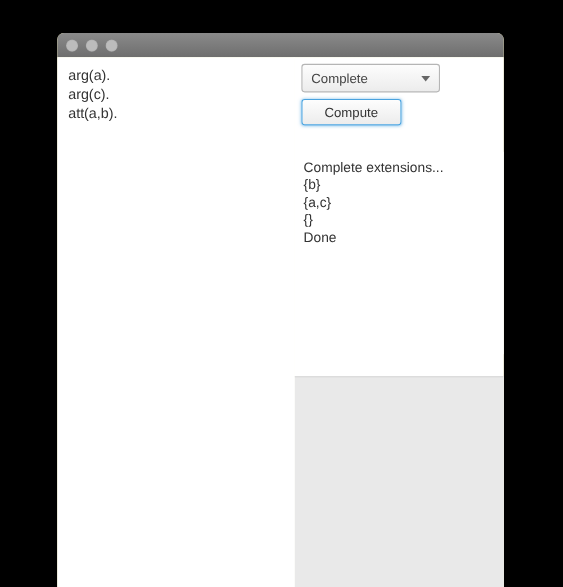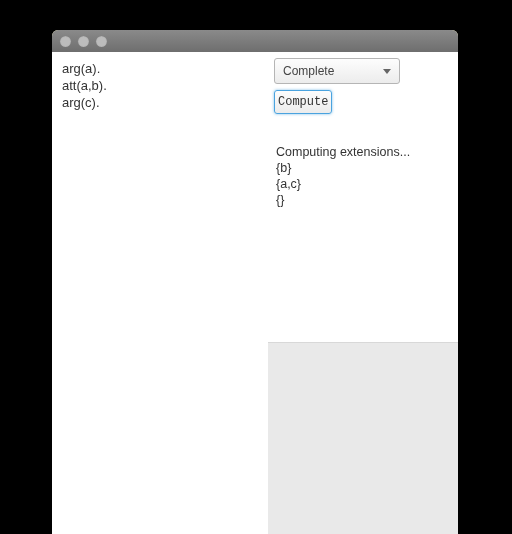--- a/index.html
+++ b/index.html
@@ -88,31 +88,30 @@
   }
   .chevron {
     width: 0;
     height: 0;
     border-left: 4px solid transparent;
     border-right: 4px solid transparent;
     border-top: 5px solid #666;
   }
   .compute-btn {
     height: 22px;
-    padding: 0 3px;
+    padding: 0 20px;
     border: 1px solid #4aa3df;
     border-radius: 3px;
     background: linear-gradient(#fdfdfd, #ececec);
     font-size: 12px;
     color: #333;
     box-shadow: 0 0 3px rgba(74,163,223,0.7);
     display: flex;
     align-items: center;
     cursor: default;
-    font-family: Liberation Mono, monospace;
   }
   .output {
     background: #fff;
     padding: 6px 8px 8px 8px;
     font-size: 12.5px;
     color: #333;
     line-height: 16px;
     height: 170px;
     overflow: hidden;
   }
@@ -127,35 +126,36 @@
 
 <div class="window">
   <div class="titlebar">
     <div class="traffic"></div>
     <div class="traffic"></div>
     <div class="traffic"></div>
   </div>
   <div class="content">
     <div class="left-pane">
       <div class="code-line">arg(a).</div>
+      <div class="code-line">arg(c).</div>
       <div class="code-line">att(a,b).</div>
-      <div class="code-line">arg(c).</div>
     </div>
     <div class="right-pane">
       <div class="controls">
         <div class="dropdown">
           <span>Complete</span>
           <span class="chevron"></span>
         </div>
         <div class="compute-btn">
           <span>Compute</span>
         </div>
       </div>
       <div class="output">
-        <div>Computing extensions...</div>
+        <div>Complete extensions...</div>
         <div>{b}</div>
         <div>{a,c}</div>
         <div>{}</div>
+        <div>Done</div>
       </div>
       <div class="right-lower"></div>
     </div>
   </div>
 </div>
 
 </body></html>

